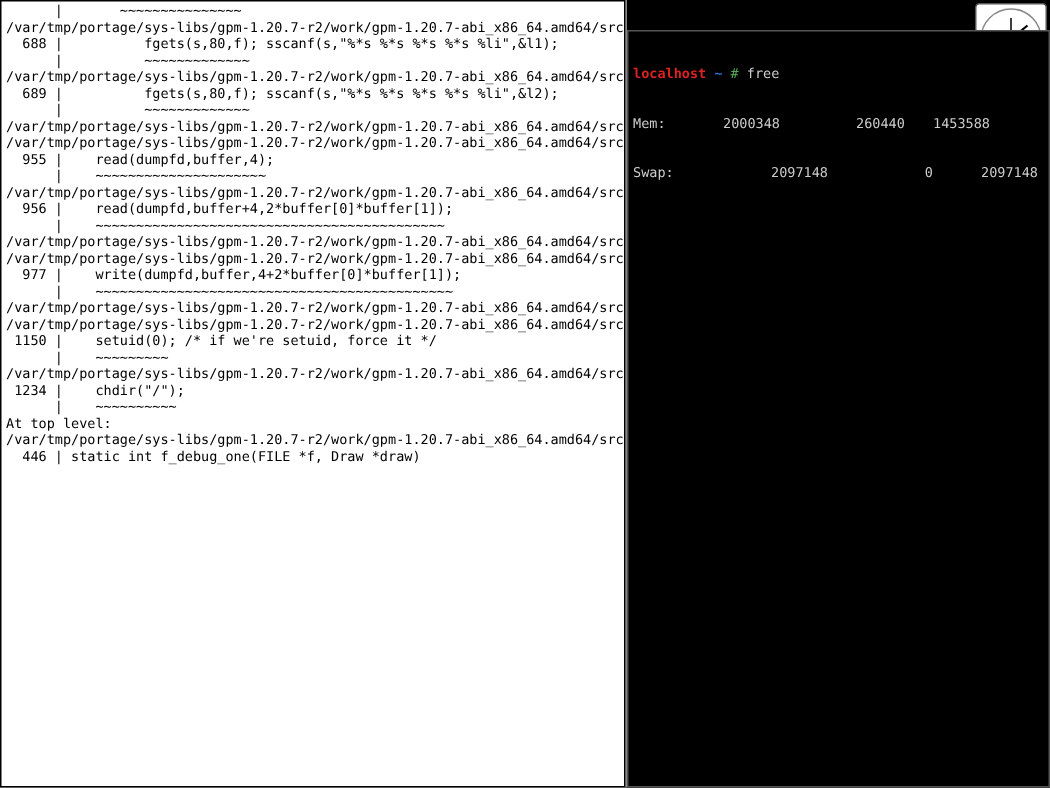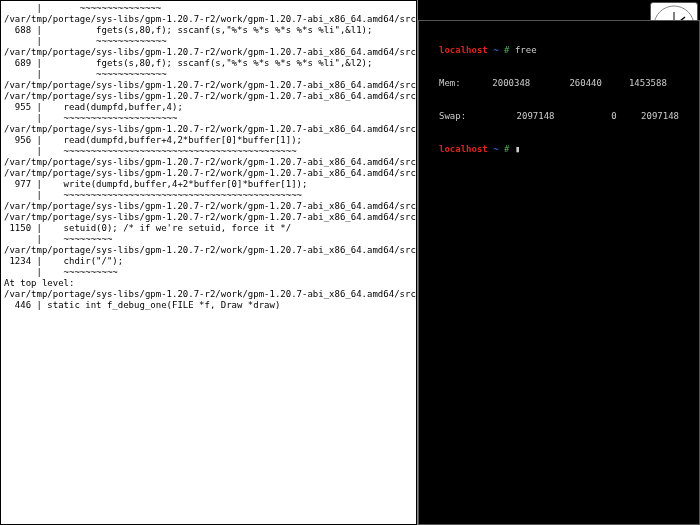--- a/index.html
+++ b/index.html
@@ -1,19 +1,19 @@
 <!DOCTYPE html>
 <html><head>
 <meta charset="utf-8">
 <style>
   html,body{margin:0;padding:0;width:700px;height:525px;overflow:hidden;background:#000;font-family:"DejaVu Sans Mono","Liberation Mono",monospace}
   .desktop{position:relative;width:700px;height:525px;background:#888}
   .term{position:absolute;background:#fff;color:#000;font-size:9px;line-height:11px;white-space:pre;overflow:hidden;border:1px solid #000;box-sizing:border-box}
   .term-left{left:0;top:0;width:417px;height:525px;padding:2px 3px}
-  .term-right{left:418px;top:20px;width:282px;height:505px;background:#000;color:#ccc;padding:2px 20px;border:1px solid #555}
+  .term-right{left:418px;top:20px;width:282px;height:505px;background:#000;color:#ccc;padding:2px 3px;border:1px solid #555}
   .host{color:#d22;font-weight:bold}
   .path{color:#36c;font-weight:bold}
   .sym{color:#5a5}
   .clock{position:absolute;right:2px;top:2px;width:46px;height:46px;background:#fff;border:1px solid #555;border-radius:3px}
   .clock svg{width:100%;height:100%}
   .row{display:flex}
   .cell{display:inline-block}
   .hdr .cell{color:#ccc}
   .topbar{position:absolute;left:418px;top:0;width:282px;height:20px;background:#000}
 </style>
@@ -57,18 +57,17 @@
       |    ~~~~~~~~~
 /var/tmp/portage/sys-libs/gpm-1.20.7-r2/work/gpm-1.20.7-abi_x86_64.amd64/src/prog/gpm-root.y:1234:4: warning: ignoring return value of â, declared with attribute warn_unused_result [-Wunused-result]
  1234 |    chdir("/");
       |    ~~~~~~~~~~
 At top level:
 /var/tmp/portage/sys-libs/gpm-1.20.7-r2/work/gpm-1.20.7-abi_x86_64.amd64/src/prog/gpm-root.y:446:12: warning: â defined but not used [-Wunused-function]
   446 | static int f_debug_one(FILE *f, Draw *draw)</span></div>
 
   <div class="term term-right">
     <div><span class="host">localhost</span> <span class="path">~</span> <span class="sym">#</span> <span>free</span></div>
-    <div class="row"><span class="cell" style="width:60px">Mem:</span><span class="cell" style="width:70px;">2000348</span><span class="cell" style="width:70px;text-align:center">260440</span><span class="cell" style="width:70px;text-align:center">1453588</span></div>
+    <div class="row"><span class="cell" style="width:60px">Mem:</span><span class="cell" style="width:70px;">2000348</span><span class="cell" style="width:70px;text-align:center">260440</span><span class="cell" style="width:70px;text-align:left">1453588</span></div>
     <div class="row"><span class="cell" style="width:60px">Swap:</span><span class="cell" style="width:70px;text-align:right">2097148</span><span class="cell" style="width:70px;text-align:right">0</span><span class="cell" style="width:70px;text-align:right">2097148</span></div>
-    <div><span class="host">localhost</span> <span class="path">~</span> <span class="sym">#</span> <span>▮</span></div>
   </div>
 
 </div>
 
 </body></html>

